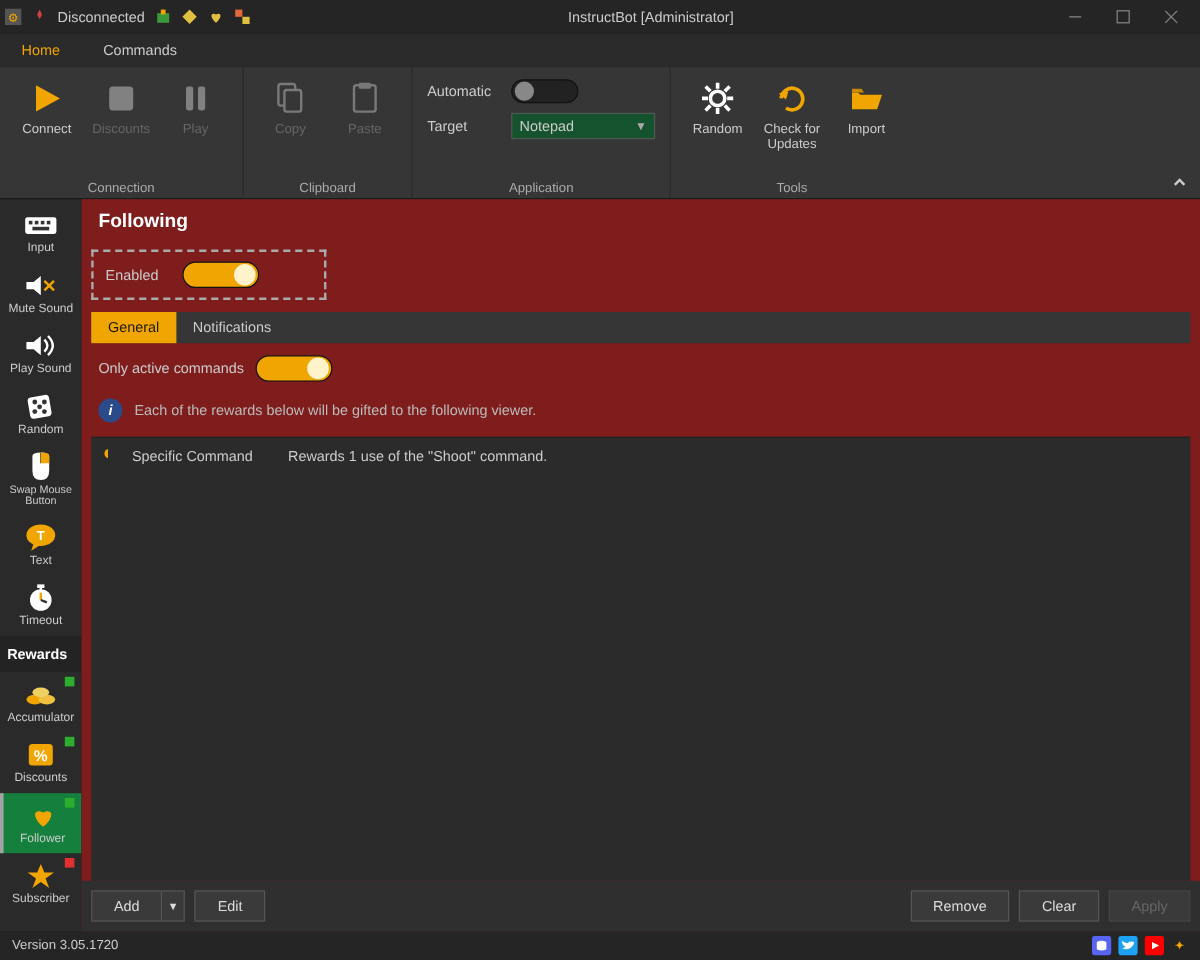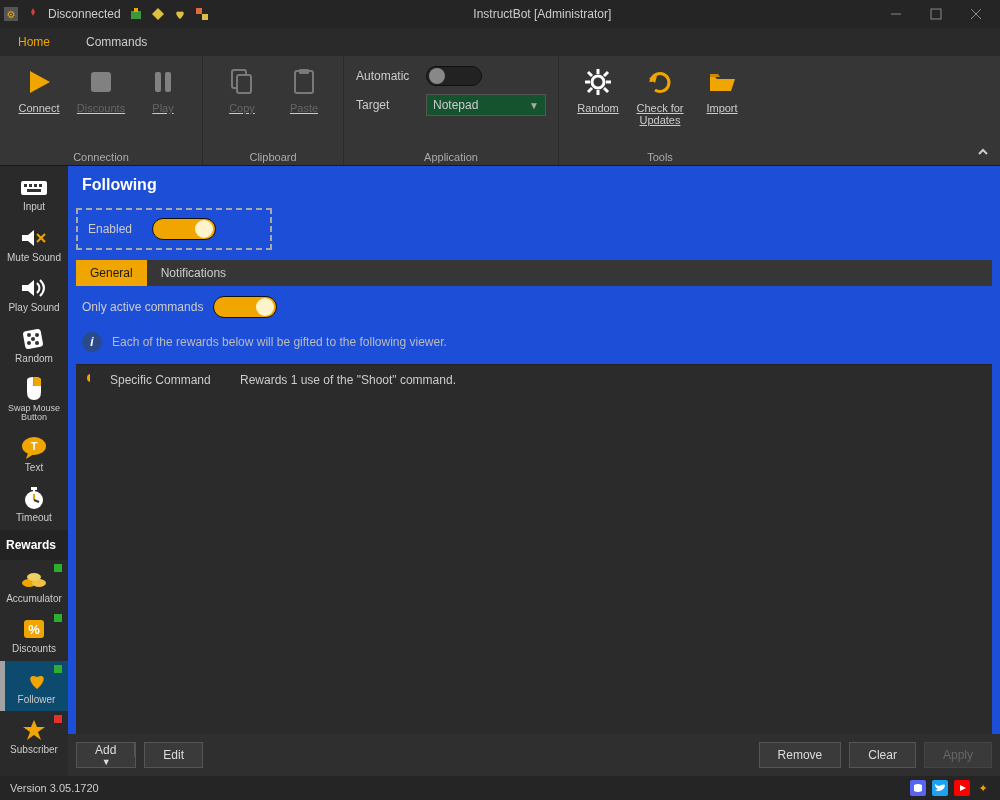--- a/index.html
+++ b/index.html
@@ -16,21 +16,21 @@
 
 .menubar { height: 28px; background: #2a2a2a; display: flex; align-items: center; padding: 0 8px; gap: 16px; }
 .menubar .menu-item { color: #ccc; font-size: 12px; padding: 4px 10px; cursor: pointer; }
 .menubar .menu-item.active { color: #f0a500; }
 
 
 .ribbon { height: 110px; background: #363636; display: flex; position: relative; border-bottom: 1px solid #1a1a1a; }
 .ribbon-group { display: flex; flex-direction: column; height: 100%; padding: 4px 12px 2px 12px; border-right: 1px solid #2a2a2a; }
 .ribbon-group .group-body { flex: 1; display: flex; align-items: flex-start; gap: 8px; padding-top: 4px; }
 .ribbon-group .group-label { text-align: center; color: #aaa; font-size: 11px; padding-top: 2px; }
-.ribbon-btn { display: flex; flex-direction: column; align-items: center; justify-content: flex-start; width: 54px; cursor: pointer; gap: 4px; padding-top: 2px; text-decoration: underline; }
+.ribbon-btn { display: flex; flex-direction: column; align-items: center; justify-content: flex-start; width: 54px; cursor: pointer; gap: 4px; padding-top: 2px; }
 .ribbon-btn .ico { width: 32px; height: 32px; display: flex; align-items: center; justify-content: center; }
 .ribbon-btn .lbl { font-size: 11px; color: #ccc; text-align: center; line-height: 1.1; }
 .ribbon-btn.disabled .lbl { color: #666; }
 .ribbon-btn.disabled .ico { opacity: 0.45; }
 .ribbon .collapse-arrow { position: absolute; right: 10px; bottom: 6px; color: #ccc; cursor: pointer; }
 
 .app-form { display: flex; flex-direction: column; gap: 8px; padding-top: 2px; min-width: 170px; }
 .app-form-row { display: flex; align-items: center; gap: 10px; font-size: 12px; color: #ccc; }
 .toggle { width: 56px; height: 20px; border-radius: 10px; background: #222; position: relative; cursor: pointer; border: 1px solid #111; }
 .toggle .knob { position: absolute; width: 16px; height: 16px; border-radius: 50%; background: #888; top: 1px; left: 2px; }
@@ -43,27 +43,27 @@
 
 
 .main { display: flex; height: calc(800px - 28px - 28px - 110px - 24px); }
 
 
 .sidebar { width: 68px; background: #2a2a2a; display: flex; flex-direction: column; overflow: hidden; padding-top: 2px; }
 .side-item { display: flex; flex-direction: column; align-items: center; justify-content: center; padding: 6px 2px; cursor: pointer; position: relative; }
 .side-item .sico { width: 30px; height: 26px; display: flex; align-items: center; justify-content: center; color: #fff; }
 .side-item .slbl { font-size: 10px; color: #ccc; text-align: center; line-height: 1.05; margin-top: 2px; }
 .side-header { font-size: 12px; font-weight: bold; color: #fff; padding: 8px 4px; text-align: left; background: #232323; padding-left: 6px; }
-.side-item.active { background: #0c4a6e; border-left: 5px solid #a3a3a3; justify-content: flex-end; }
+.side-item.active { background: #15803d; border-left: 3px solid #a3a3a3; justify-content: flex-end; }
 .side-item .indicator { position: absolute; top: 4px; right: 6px; width: 8px; height: 8px; }
 .indicator.green { background: #2eae2e; }
 .indicator.red { background: #e03030; }
 
 
-.content { flex: 1; background: #1d4ed8; display: flex; flex-direction: column; position: relative; }
+.content { flex: 1; background: #7f1d1d; display: flex; flex-direction: column; position: relative; }
 .page-title { font-size: 16px; font-weight: bold; color: #fff; padding: 10px 14px; }
 .enabled-row { margin: 4px 8px; padding: 8px 10px; border: 2px dashed #aaa; display: flex; align-items: center; gap: 20px; width: 196px; }
 .enabled-row .elabel { color: #ccc; font-size: 12px; }
 
 .tabs { display: flex; background: #363636; margin: 6px 8px 0 8px; height: 26px; align-items: stretch; }
 .tab { padding: 0 14px; display: flex; align-items: center; font-size: 12px; color: #ccc; cursor: pointer; }
 .tab.active { background: #f0a500; color: #1a1a1a; }
 
 .oac-row { display: flex; align-items: center; gap: 10px; padding: 10px 14px; color: #ccc; }
 
@@ -75,21 +75,21 @@
 .grid-header .cell { padding: 8px 10px; }
 .col-icon { width: 24px; }
 .col-type { width: 130px; }
 .col-desc { flex: 1; }
 .grid-row { display: flex; color: #ccc; font-size: 12px; align-items: center; }
 .grid-row .cell { padding: 8px 10px; }
 .grid-row .row-ico { width: 24px; display: flex; align-items: center; justify-content: center; }
 
 .footer-btns { display: flex; padding: 8px; gap: 8px; background: #2f2f2f; }
 .btn { height: 26px; background: #3a3a3a; border: 1px solid #555; color: #ddd; padding: 0 18px; font-size: 12px; display: flex; align-items: center; justify-content: center; cursor: pointer; }
-.btn.split { padding: 0; flex-direction: column; }
+.btn.split { padding: 0; }
 .btn.split .main-b { padding: 0 18px; border-right: 1px solid #555; height: 100%; display: flex; align-items: center; }
 .btn.split .drop { width: 18px; display: flex; align-items: center; justify-content: center; font-size: 9px; }
 .btn:disabled, .btn.disabled { color: #666; border-color: #444; cursor: default; }
 .footer-spacer { flex: 1; }
 
 
 .statusbar { height: 24px; background: #252525; display: flex; align-items: center; padding: 0 10px; color: #ccc; font-size: 11px; justify-content: space-between; }
 .statusbar .social { display: flex; gap: 6px; align-items: center; }
 .social-ico { width: 16px; height: 16px; display: flex; align-items: center; justify-content: center; border-radius: 2px; font-size: 10px; color: #fff; cursor: pointer; }
 .discord { background: #5865f2; }

